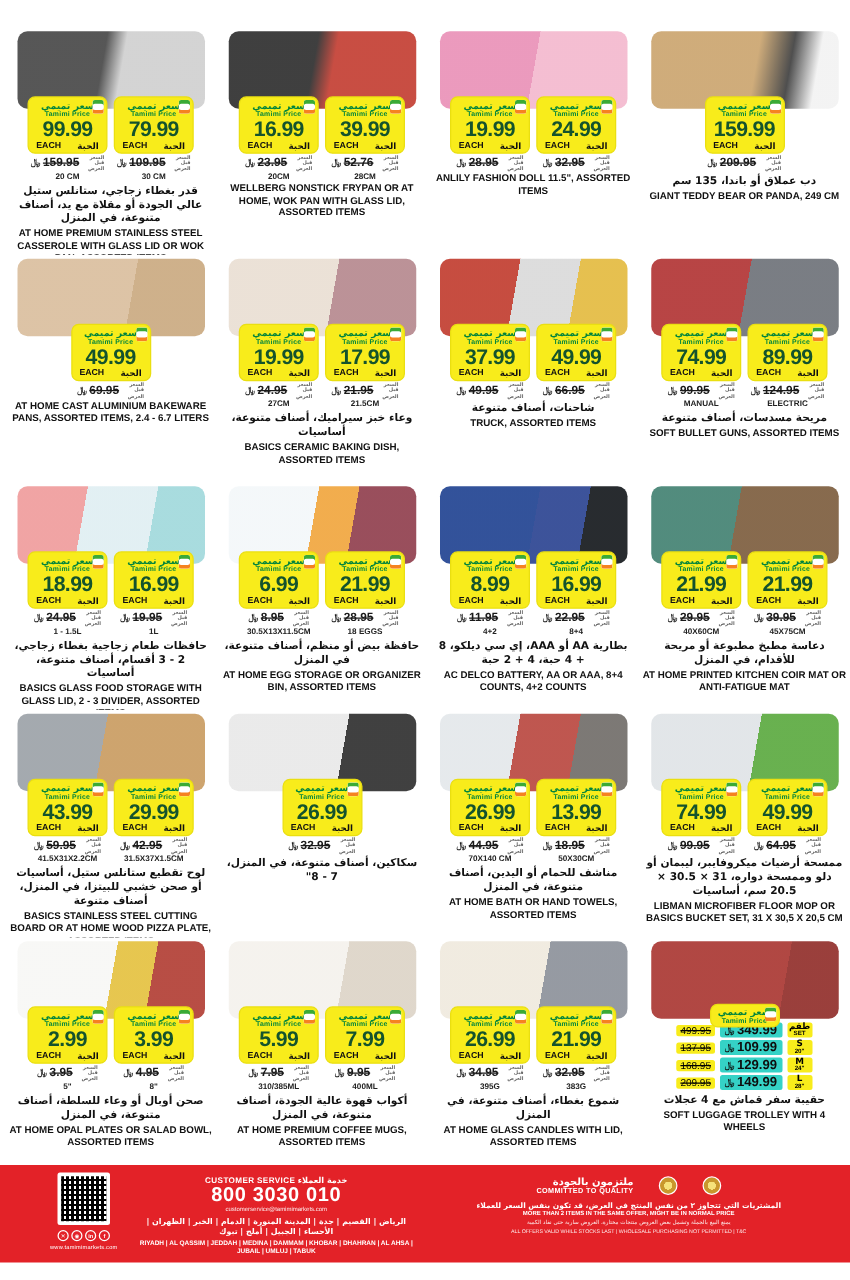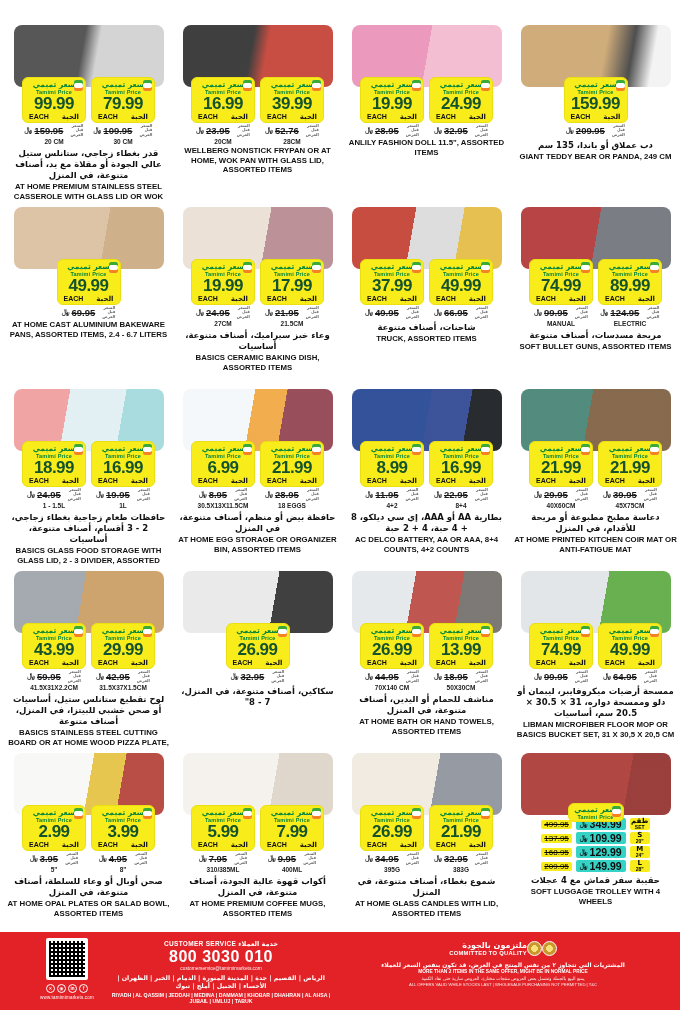--- a/index.html
+++ b/index.html
@@ -50,21 +50,21 @@
          display:flex; align-items:center; justify-content:center; }
   .site { font-size:4.5px; margin-top:2px; letter-spacing:.2px; }
   .f-center { width:230px; text-align:center; padding-top:2px; }
   .cs-line { font-size:6.5px; font-weight:bold; letter-spacing:.3px; }
   .cs-line .ar { font-family:"DejaVu Sans",sans-serif; }
   .phone { font-size:16px; font-weight:bold; letter-spacing:.5px; line-height:1.1; }
   .email { font-size:4.8px; opacity:.92; }
   .cities-ar { direction:rtl; font-family:"DejaVu Sans",sans-serif; font-size:6.3px; font-weight:bold; margin-top:3px; line-height:1.35; }
   .cities-en { font-size:5.2px; font-weight:bold; margin-top:1px; line-height:1.3; }
   .f-right { flex:1; text-align:center; padding-top:3px; }
-  .quality { display:flex; align-items:flex-start; justify-content:center; gap:0; }
+  .quality { display:flex; align-items:flex-start; justify-content:center; gap:20px; }
   .q-txt { text-align:right; }
   .q-ar { font-family:"DejaVu Sans",sans-serif; font-size:8px; font-weight:bold; }
   .q-en { font-size:5.8px; font-weight:bold; letter-spacing:.3px; }
   .seal { width:15px; height:15px; border-radius:50%; background:radial-gradient(circle,#f6e27a 0 35%,#c9972c 36% 100%); border:1px solid #fff; }
   .note-ar { direction:rtl; font-family:"DejaVu Sans",sans-serif; font-size:6px; font-weight:bold; margin-top:5px; }
   .note-en { font-size:4.8px; font-weight:bold; margin-top:1px; }
   .note-sm-ar { direction:rtl; font-family:"DejaVu Sans",sans-serif; font-size:4.5px; opacity:.9; margin-top:2px; }
   .note-sm-en { font-size:4.2px; opacity:.9; margin-top:1px; }
 </style>
 </head>

